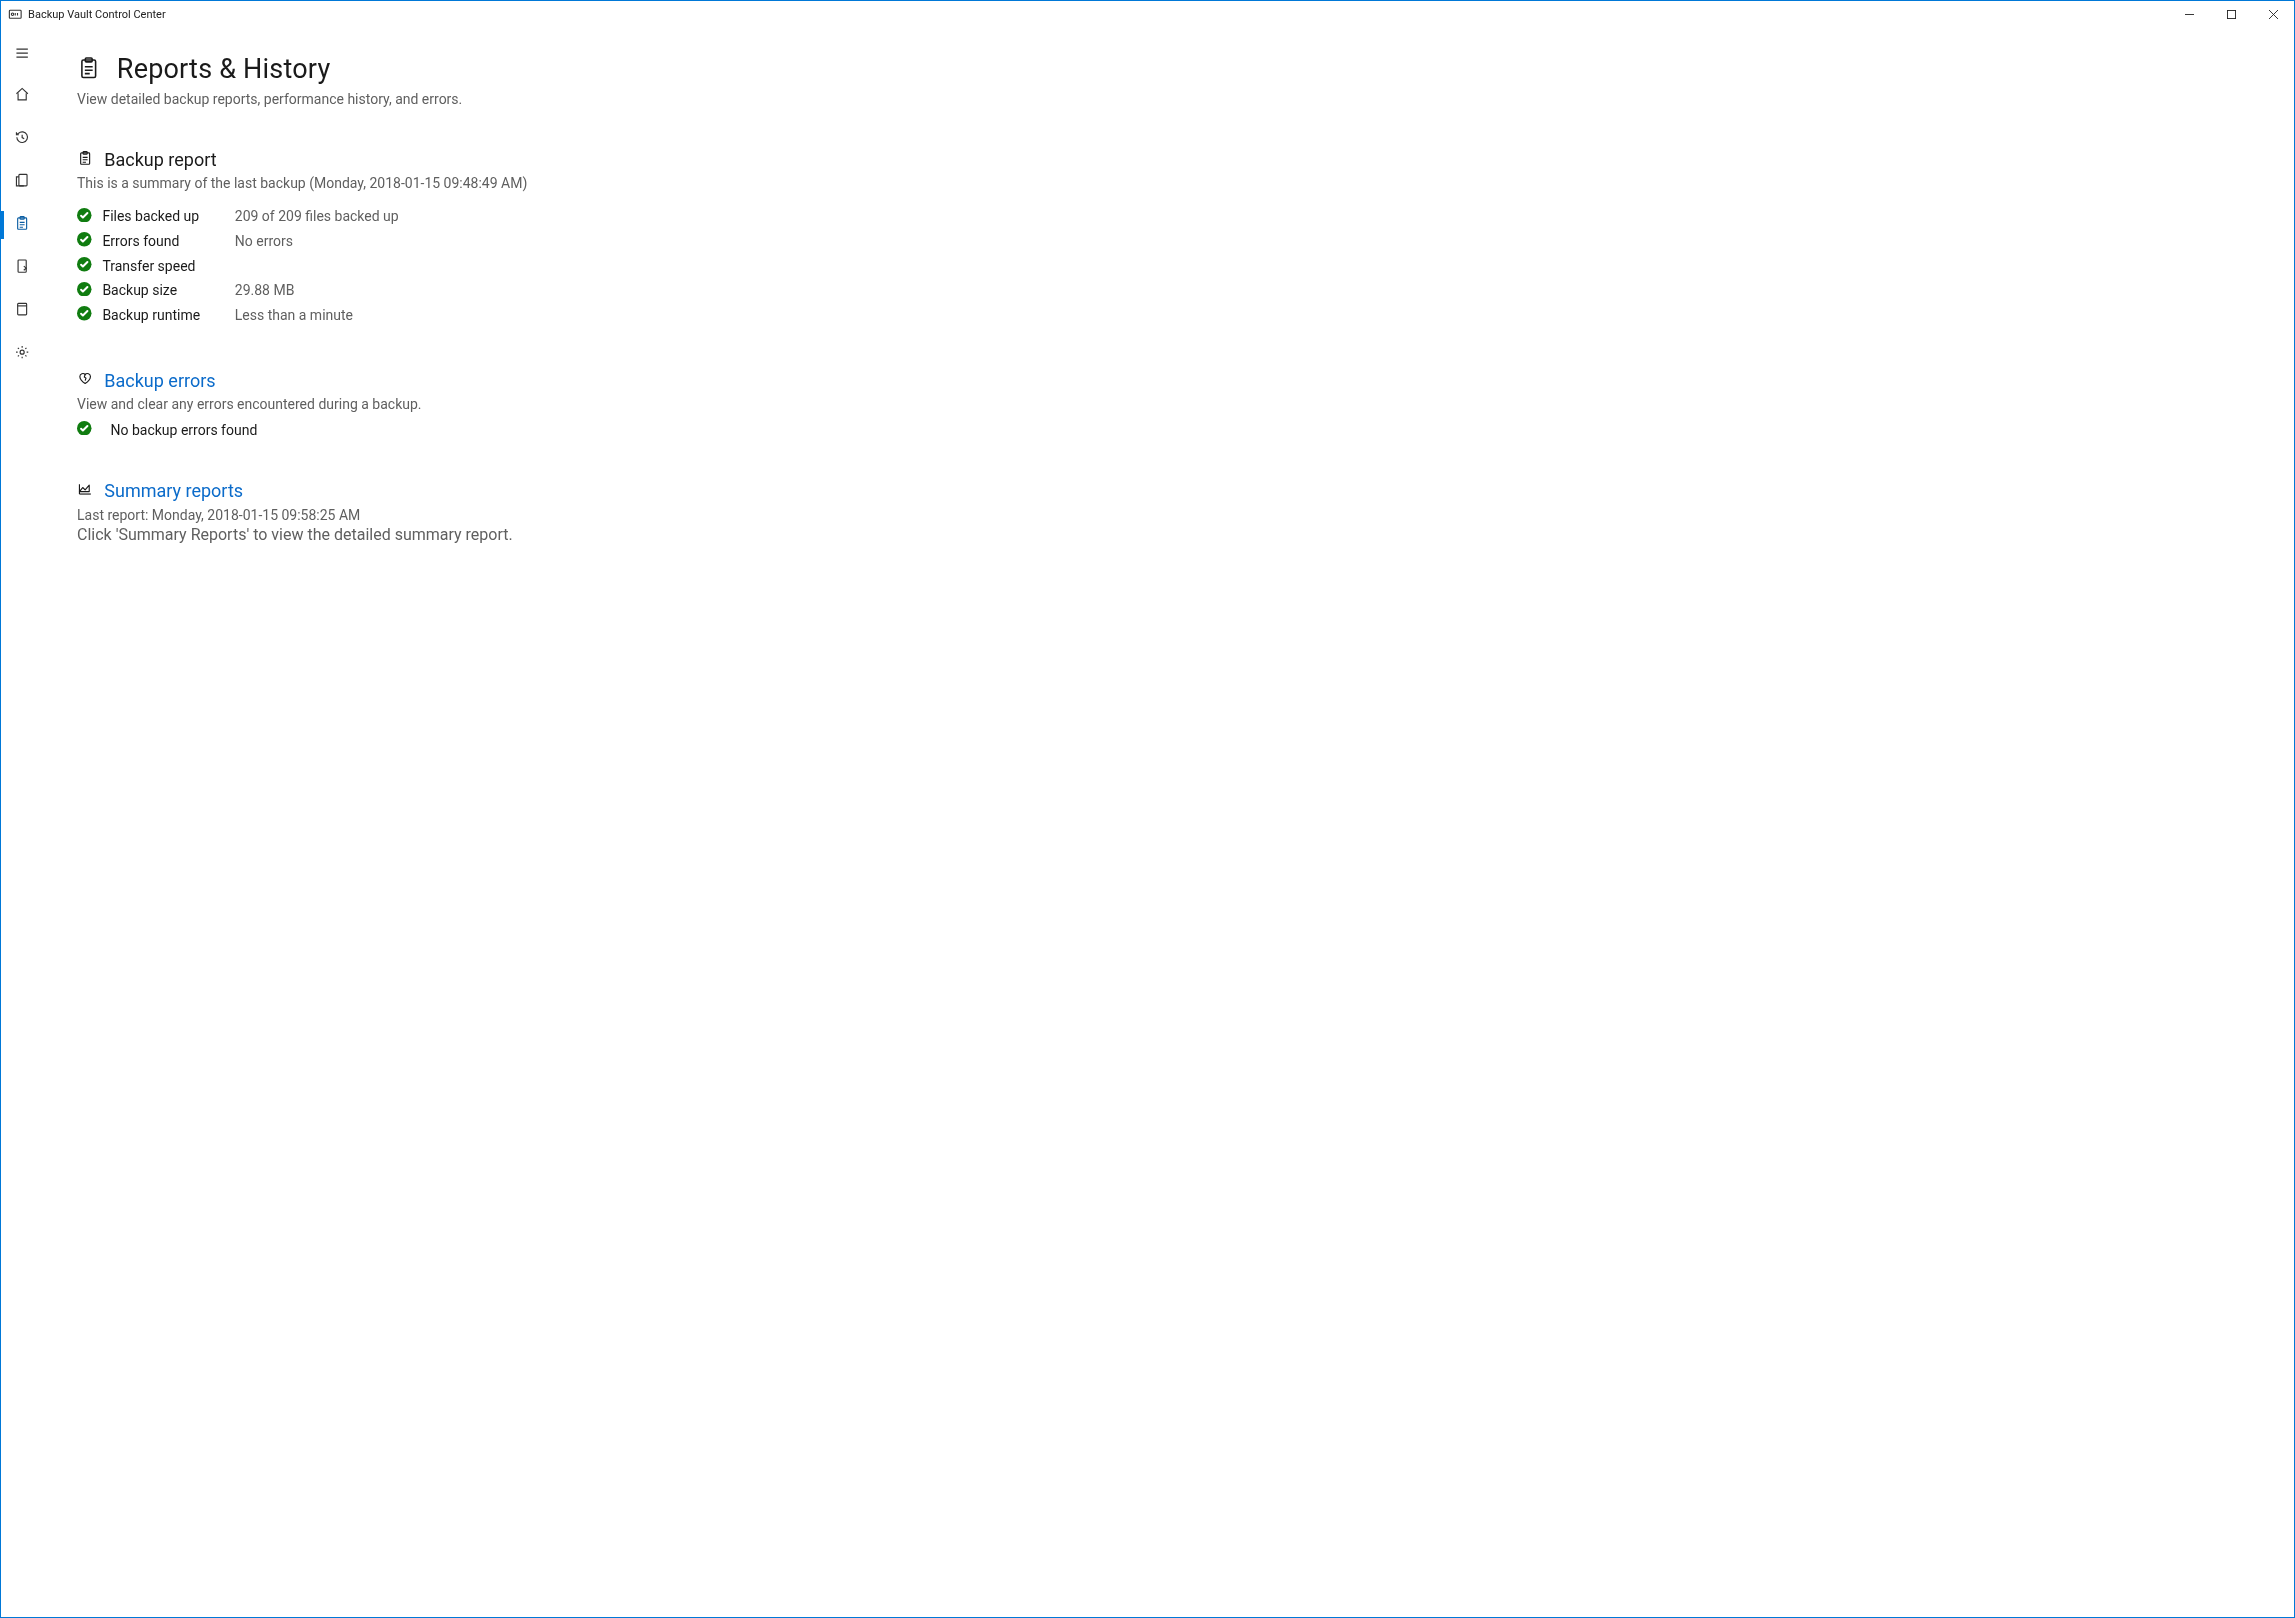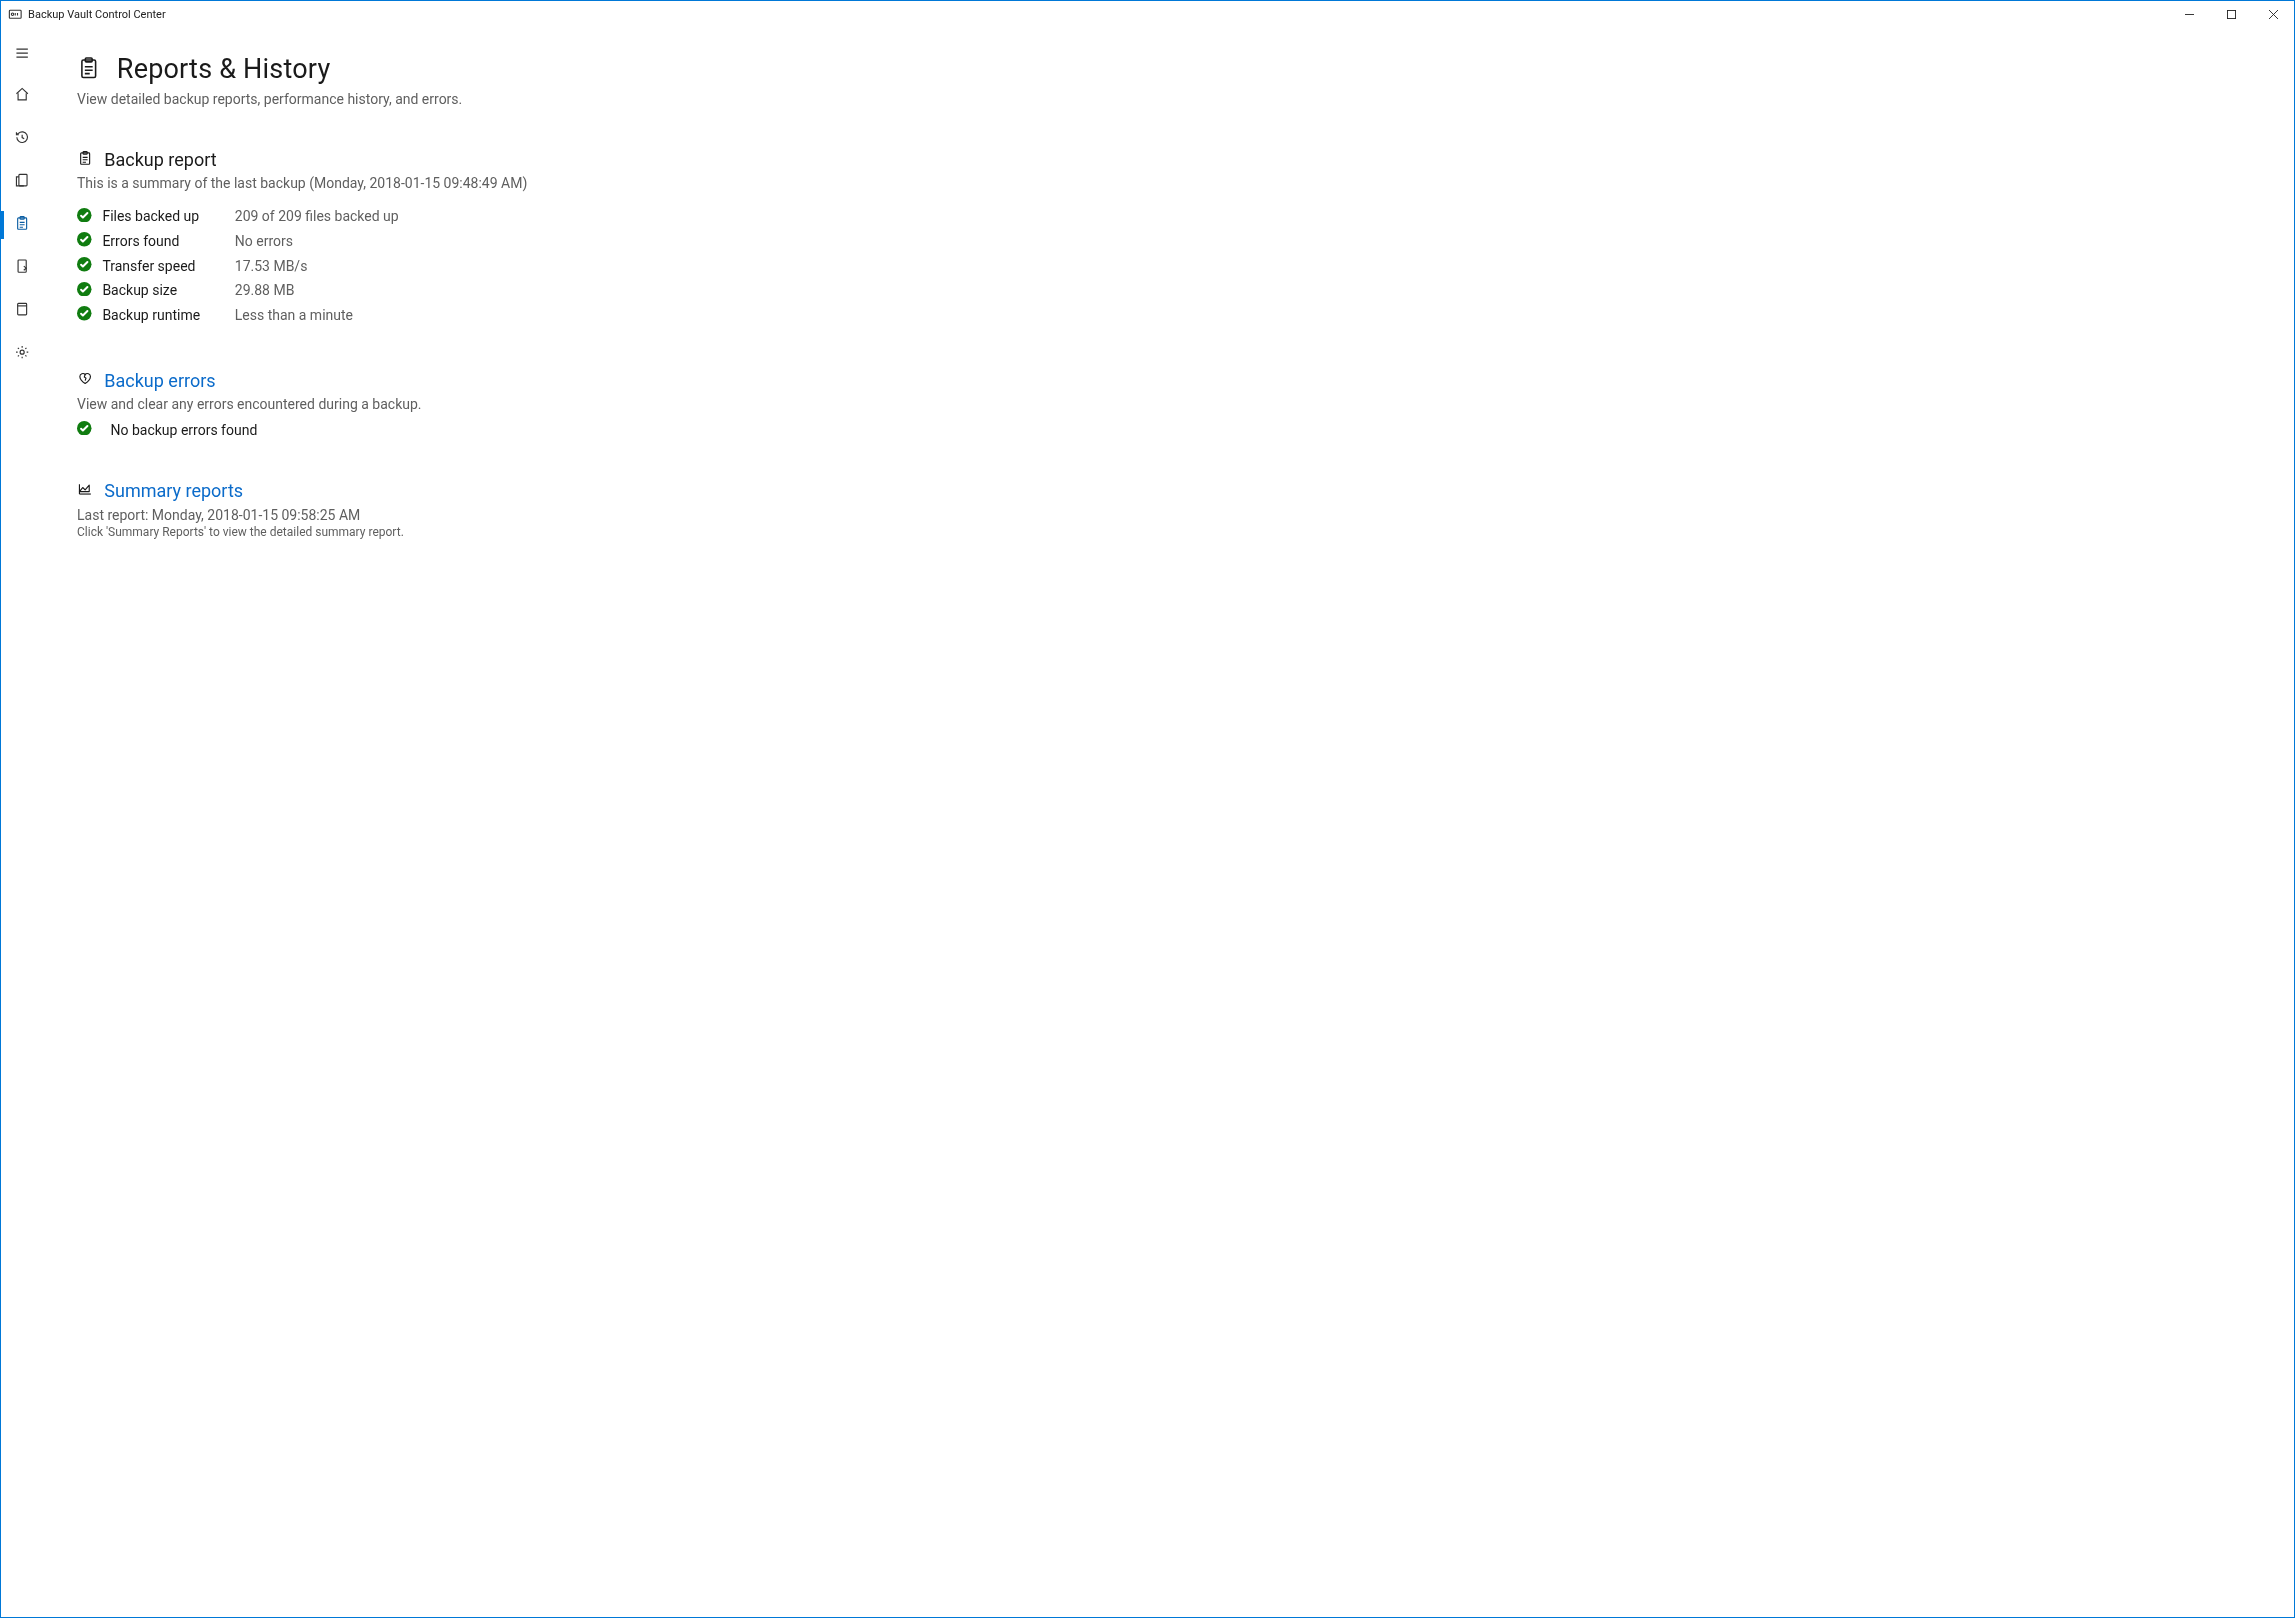--- a/index.html
+++ b/index.html
@@ -75,21 +75,21 @@
     font-size: 27px; font-weight: 400; letter-spacing: 0.2px;
   }
   .page-subtitle { color:#5f5f5f; font-size: 14px; margin-top: 5.4px; }
 
   .section { margin-top: 42px; }
   .section-header { display:flex; align-items:center; gap:11px; }
   .section-header svg { width:16.3px; height:16.3px; }
   .section-title { font-size: 18px; font-weight: 400; }
   .section-title.link { color:#0b6bca; cursor: pointer; }
   .section-subtitle { color:#5f5f5f; font-size:14px; margin-top:5.4px; }
-  .section-subline { color:#5f5f5f; font-size:12px; margin-top:1.8px; }
+  .section-subline { color:#5f5f5f; font-size:16px; margin-top:1.8px; }
 
   .report-table { margin-top: 12.7px; }
   .report-row {
     display: grid;
     grid-template-columns: 20px 127px auto;
     gap: 7.2px 5.4px;
     align-items: center;
     padding: 3.6px 0;
     font-size: 14px;
   }
@@ -255,21 +255,20 @@
             <span class="value">No errors</span>
           </div>
           <div class="report-row">
             <span>
               <svg class="check-icon" viewBox="0 0 16 16">
                   <circle class="check-circle" cx="8" cy="8" r="8"></circle>
                   <path class="check-path" d="M4.5 8.5l2 2 5-5"></path>
                 </svg>
             </span>
             <span class="label">Transfer speed</span>
-            <span class="value">17.53 MB/s</span>
           </div>
           <div class="report-row">
             <span>
               <svg class="check-icon" viewBox="0 0 16 16">
                   <circle class="check-circle" cx="8" cy="8" r="8"></circle>
                   <path class="check-path" d="M4.5 8.5l2 2 5-5"></path>
                 </svg>
             </span>
             <span class="label">Backup size</span>
             <span class="value">29.88 MB</span>

